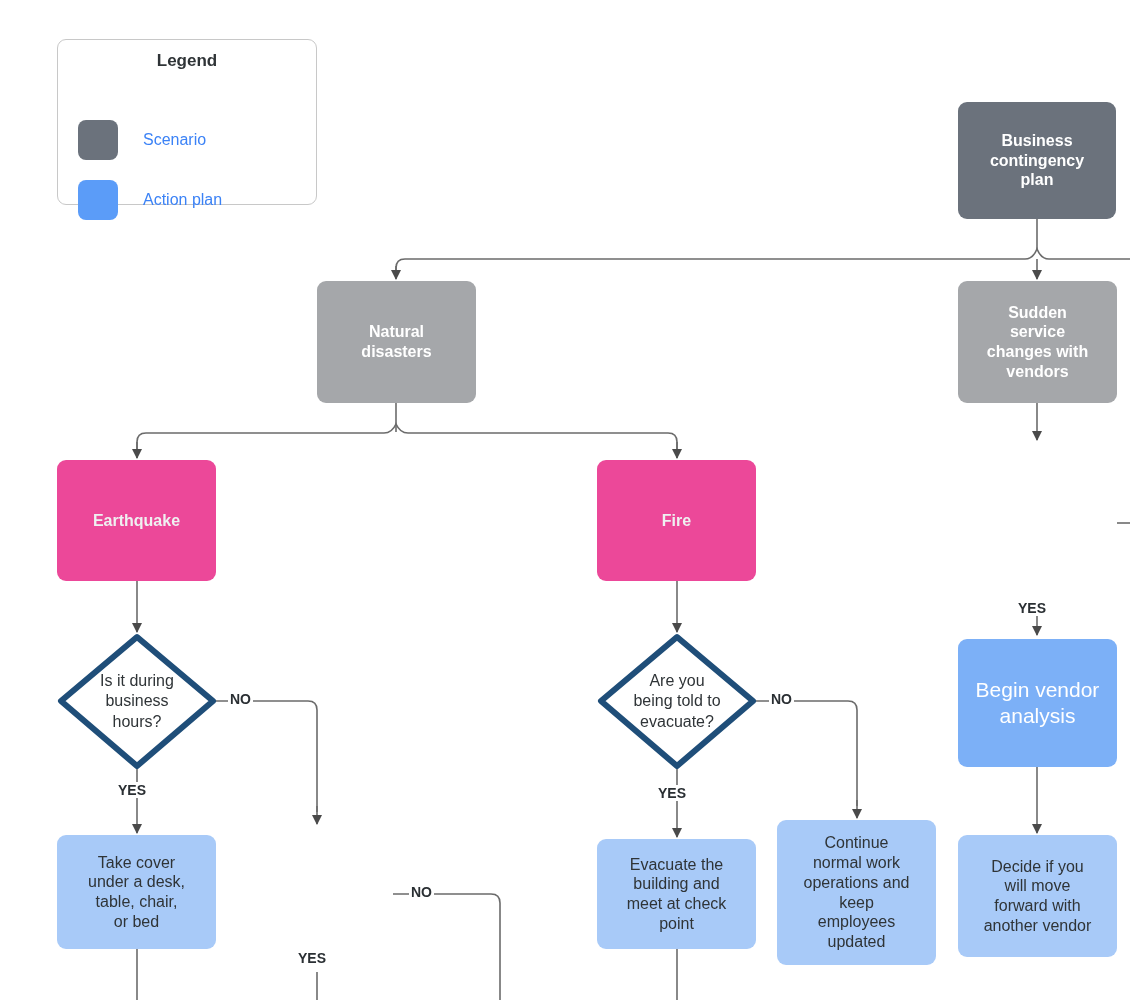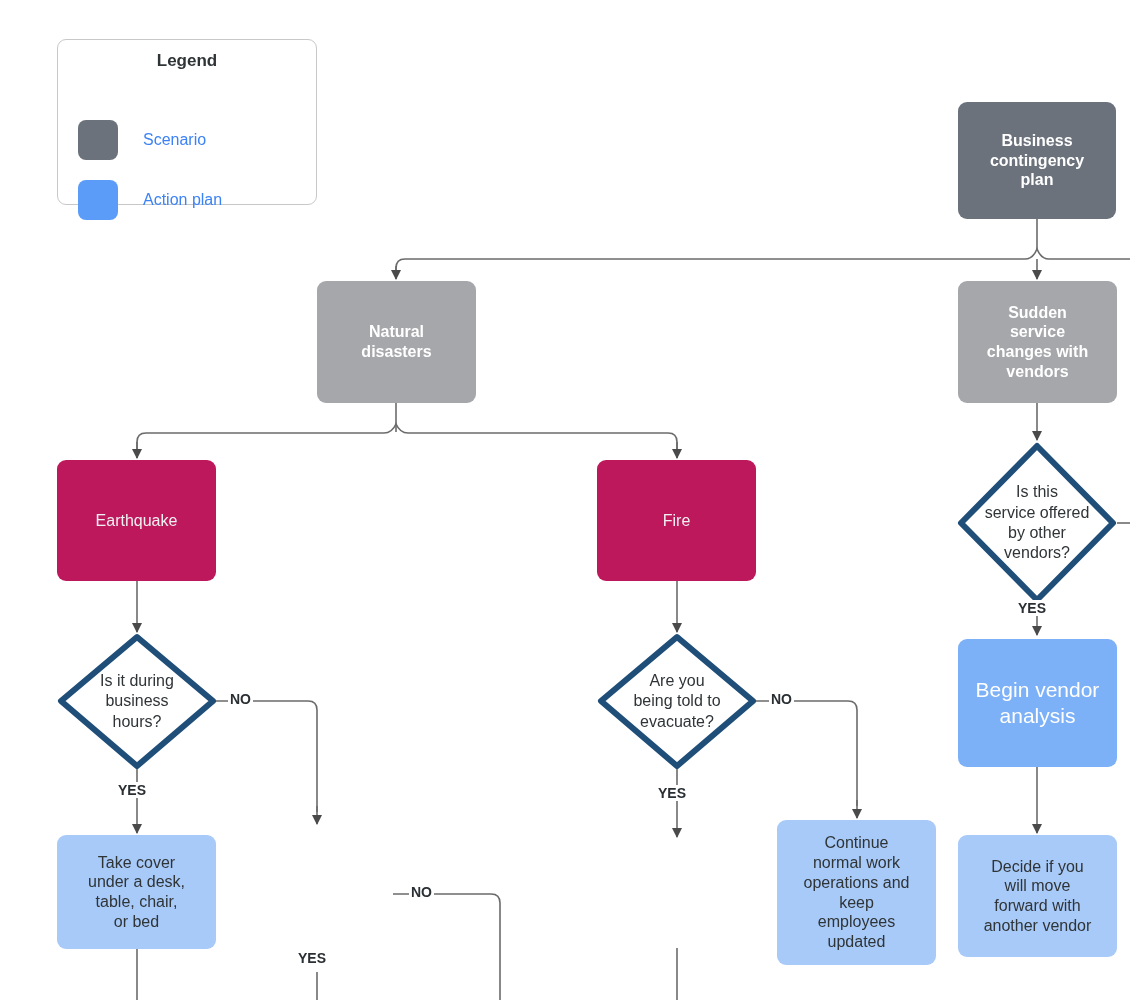--- a/index.html
+++ b/index.html
@@ -42,23 +42,23 @@
     font-weight: bold;
     font-size: 16px;
   }
   .node-scenario-mid {
     background: #a5a7aa;
     color: #ffffff;
     font-weight: bold;
     font-size: 16px;
   }
   .node-scenario-light {
-    background: #be185d;
+    background: #ec4899;
     color: #eff0f1;
-    font-weight: normal;
+    font-weight: bold;
     font-size: 16px;
   }
   .node-action {
     background: #a8caf8;
     color: #2f3437;
     font-size: 16px;
   }
   .node-action-strong {
     background: #7cb0f7;
     color: #ffffff;
@@ -248,39 +248,36 @@
 another vendor</span>
   </div>
 
   <div class="node node-action" style="left:57px; top:835px; width:159px; height:114px;">
     <span class="node-text">Take cover
 under a desk,
 table, chair,
 or bed</span>
   </div>
 
+  <div class="node node-action" style="left:597px; top:839px; width:159px; height:110px;">
+    <span class="node-text">Evacuate the
+building and
+meet at check
+point</span>
+  </div>
 
   <div class="node node-action" style="left:777px; top:820px; width:159px; height:145px;">
     <span class="node-text">Continue
 normal work
 operations and
 keep
 employees
 updated</span>
   </div>
 
-  <div class="diamond-wrap" style="left:957px; top:442px; width:160px; height:162px;">
-    <svg width="160" height="162" viewBox="0 0 160 162">
-      <polygon points="80,4 156,81 80,158 4,81" fill="#ffffff" stroke="#1f4e79" stroke-width="6" stroke-linejoin="round"></polygon>
-    </svg>
-    <div class="diamond-label">Is this
-service offered
-by other
-vendors?</div>
-  </div>
 
   <div class="diamond-wrap" style="left:57px; top:633px; width:160px; height:137px;">
     <svg width="160" height="137" viewBox="0 0 160 137">
       <polygon points="80,4 156,68 80,133 4,68" fill="#ffffff" stroke="#1f4e79" stroke-width="6" stroke-linejoin="round"></polygon>
     </svg>
     <div class="diamond-label">Is it during
 business
 hours?</div>
   </div>
 

